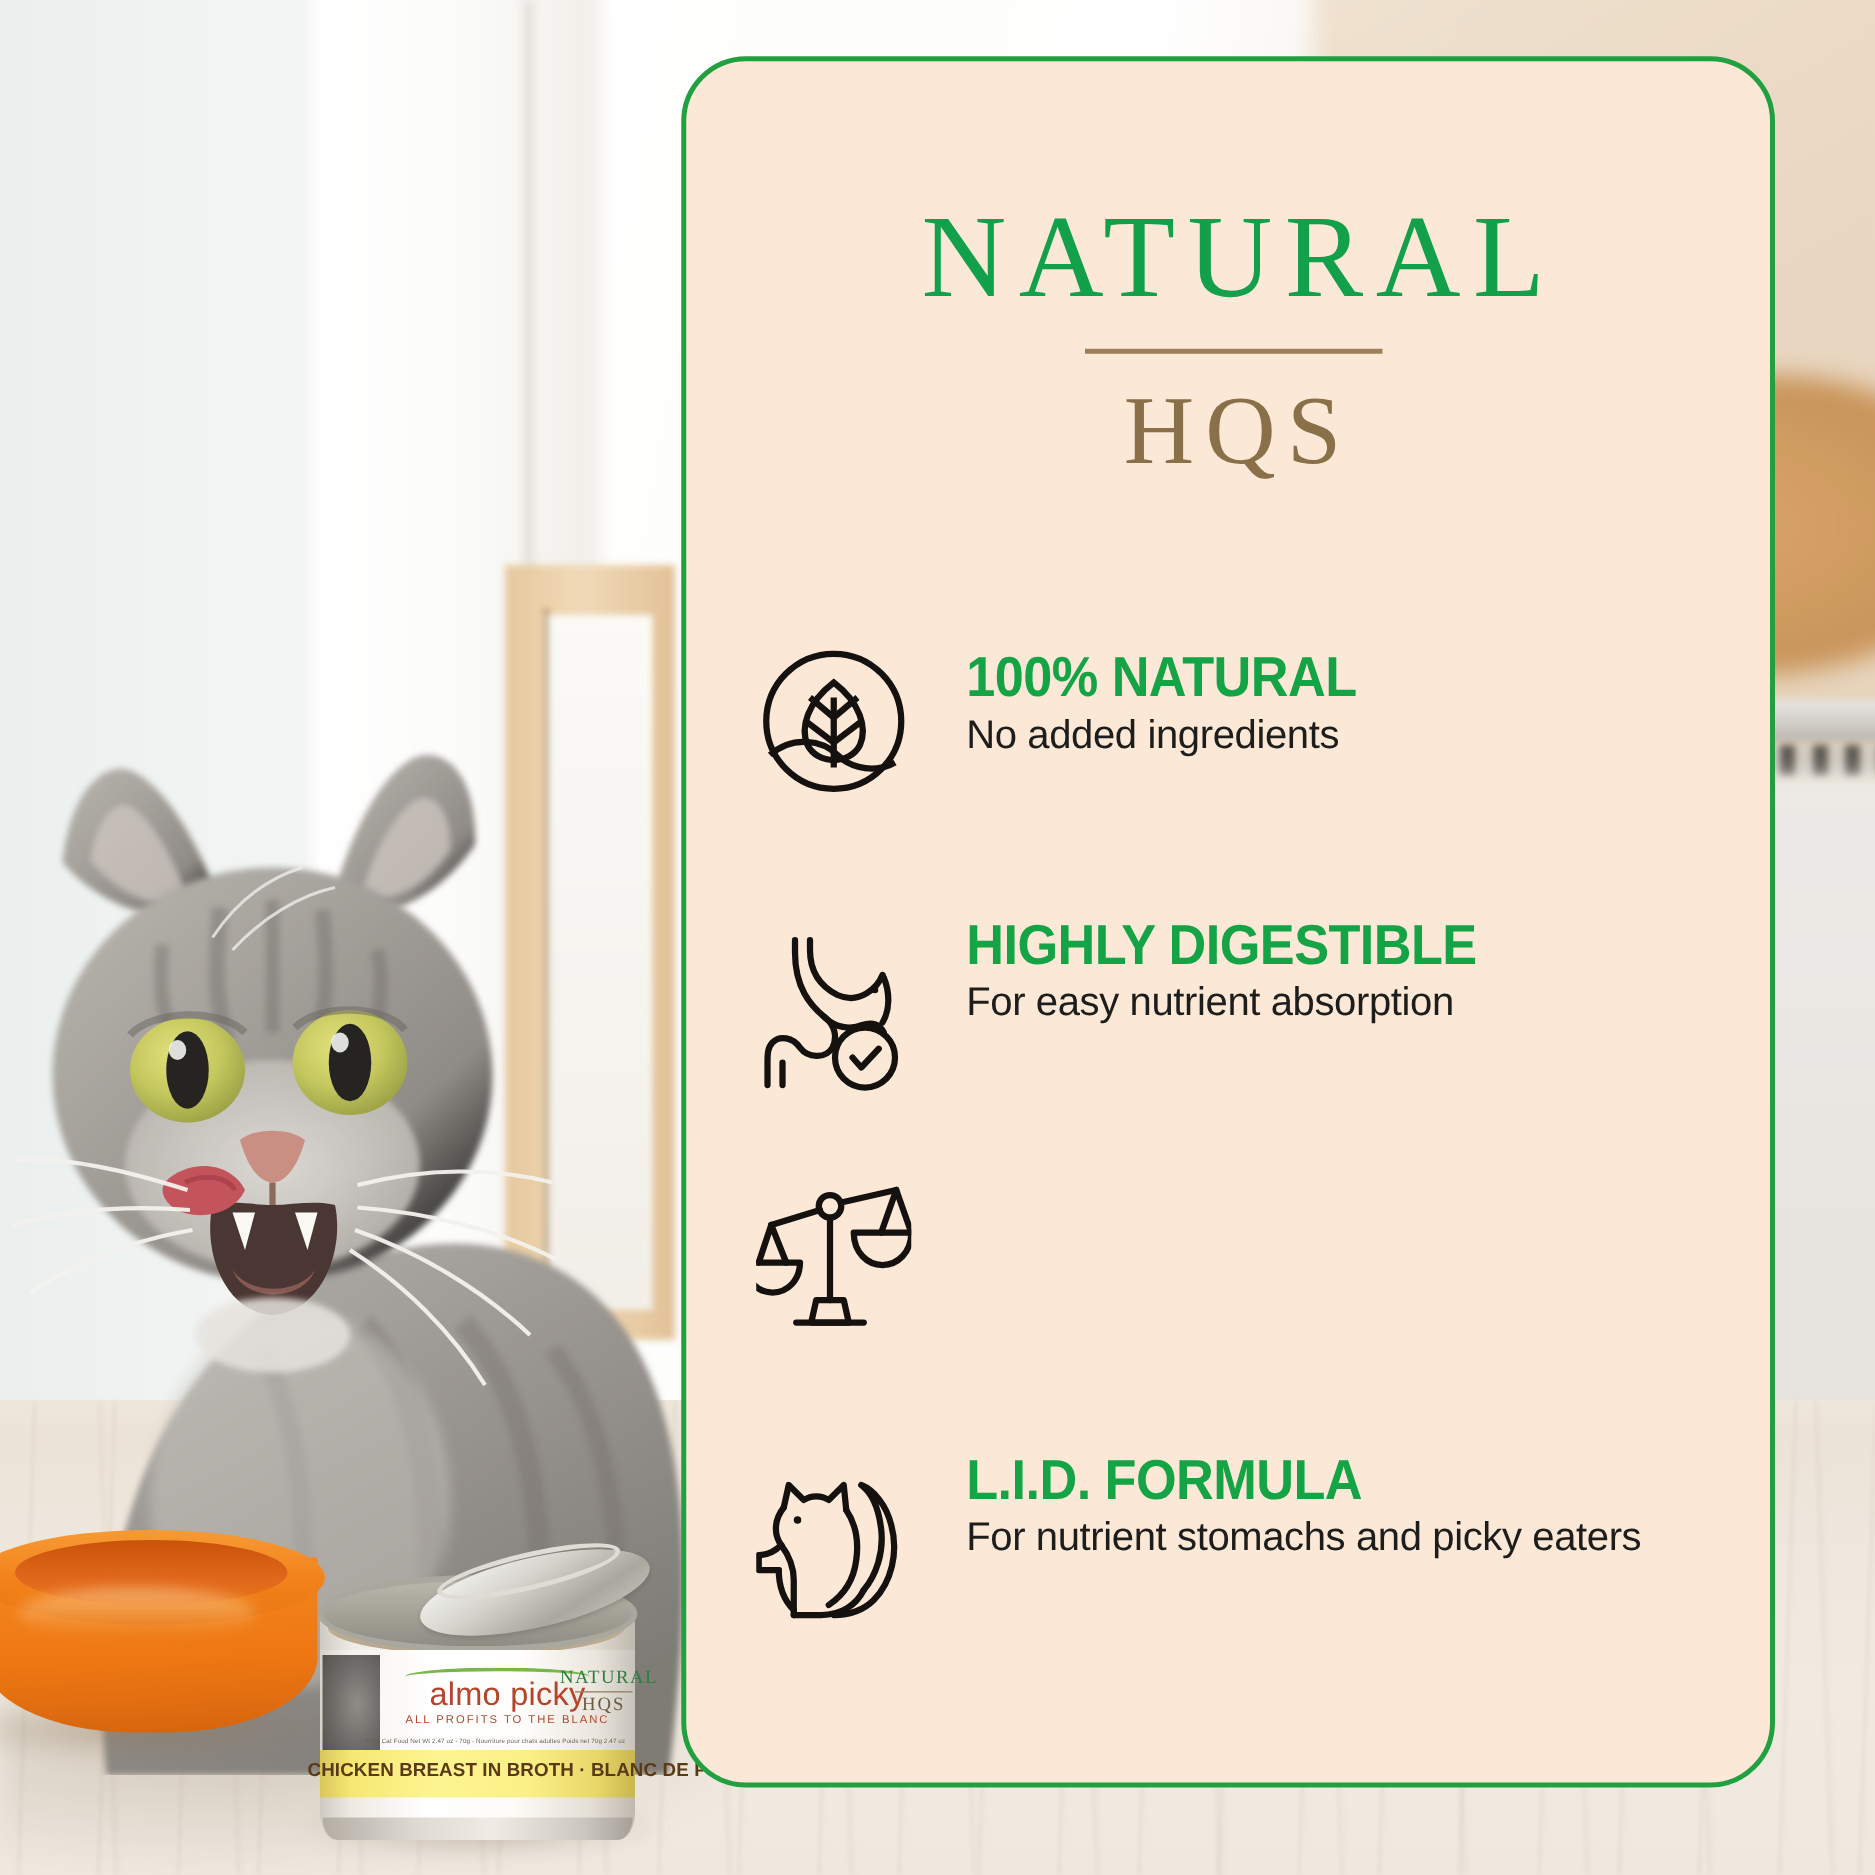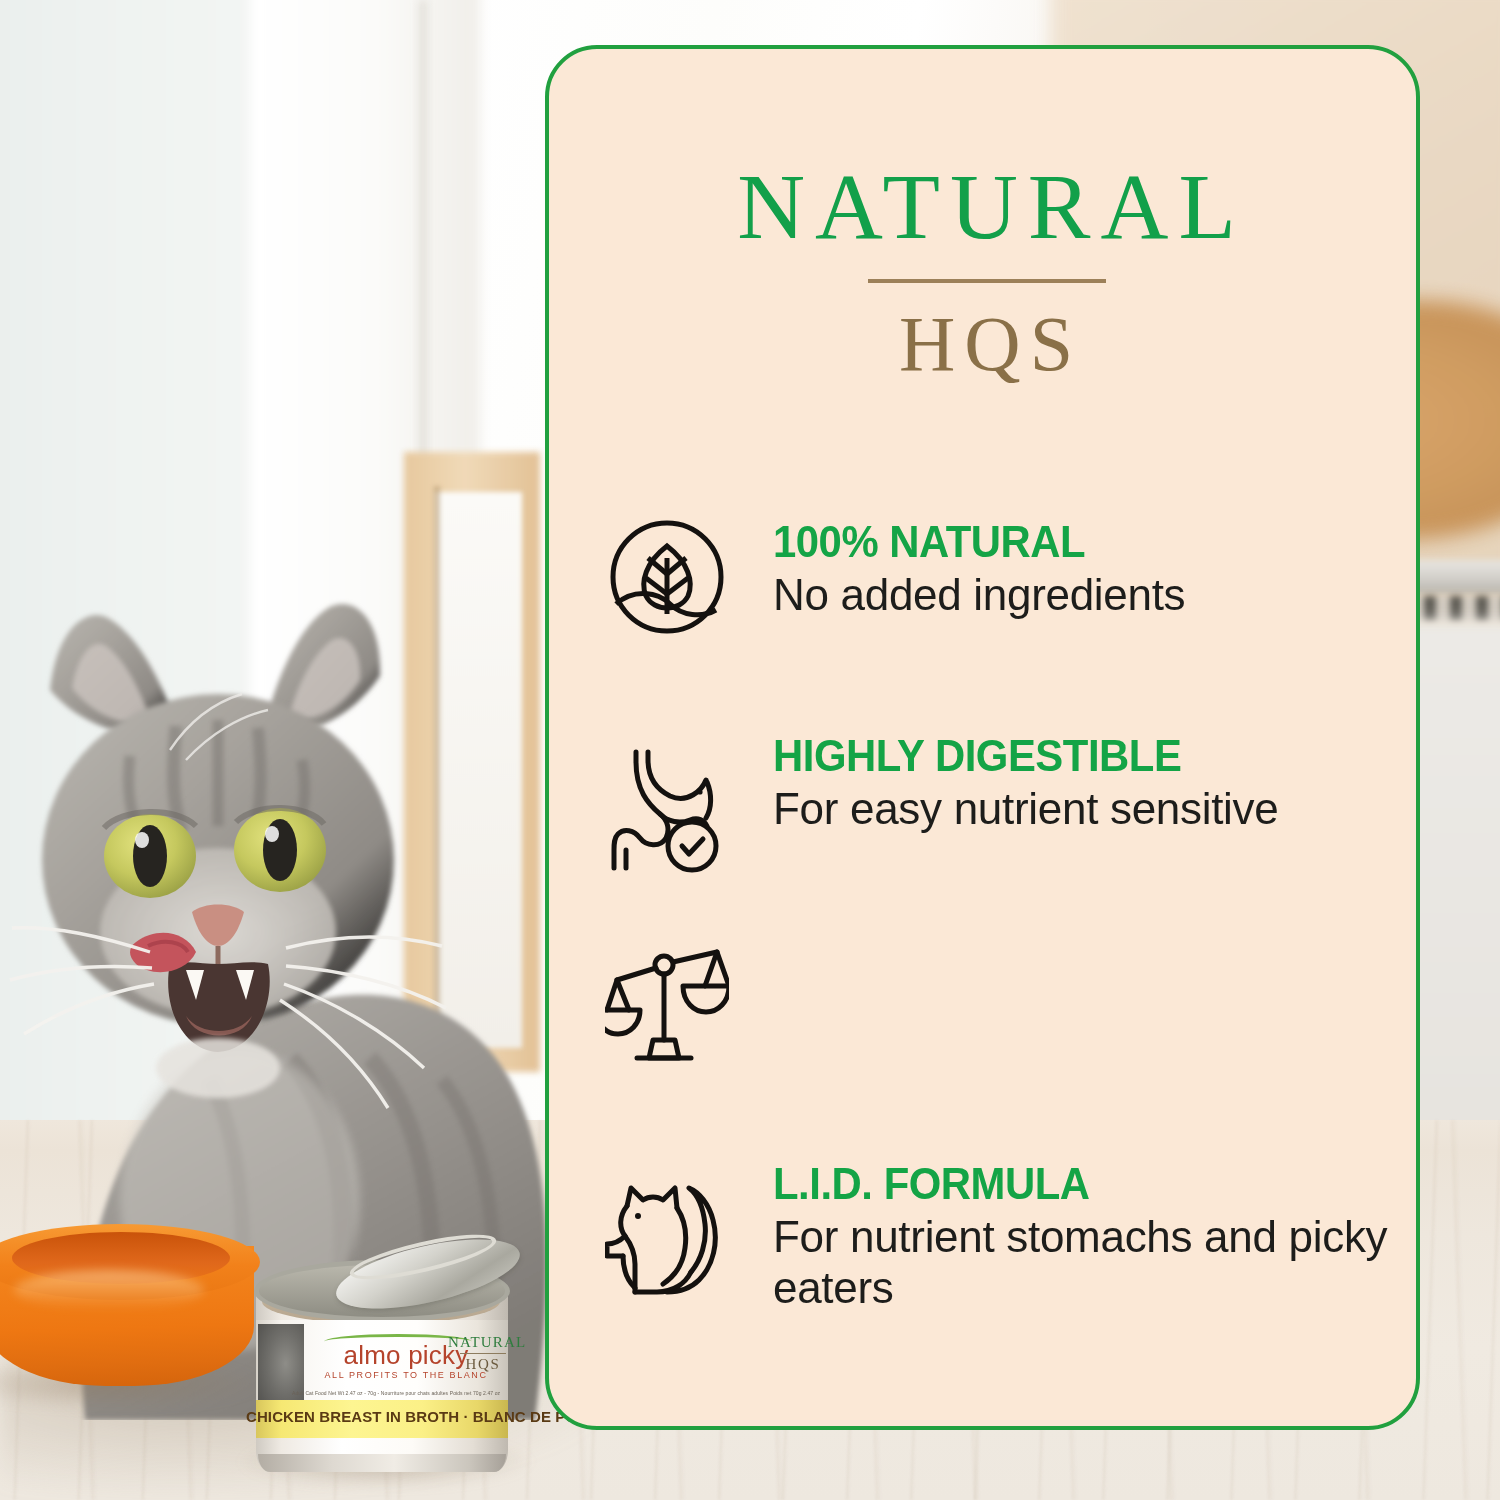--- a/index.html
+++ b/index.html
@@ -261,21 +261,21 @@
   .feature .txt{flex:1;padding-top:4px;margin-left:36px;}
   .feature h3{
     margin:0 0 4px 0;
     font-family:"Liberation Sans", sans-serif;
     font-weight:bold;font-size:45px;color:#14a446;
     letter-spacing:-0.5px;line-height:1.05;
     transform:scaleX(.93);transform-origin:left center;
     white-space:nowrap;
   }
   .feature p{
-    margin:0;font-size:44px;color:#1d1d1b;line-height:1.16;
+    margin:0;font-size:32px;color:#1d1d1b;line-height:1.16;
     font-weight:400;letter-spacing:-0.3px;
   }
   .f1{margin-bottom:92px;}
   .f2{margin-bottom:60px;}
   .f3{margin-bottom:92px;}
   .f1 .ico{padding-top:4px;}
   .f2 .ico{padding-top:18px;}
   .f3 .ico{padding-top:14px;}
   .f4 .ico{padding-top:16px;}
 </style>
@@ -468,21 +468,21 @@
             <path d="M18 122 L18 104"></path>
             <path d="M99 36 C104 48 104 62 98 72"></path>
             <circle cx="92" cy="46" r="2.6" fill="#14110f" stroke="none"></circle>
             <path d="M52 68 C60 76 72 78 82 74 C90 71 96 74 99 80"></path>
             <circle cx="84" cy="100" r="24"></circle>
             <path d="M74 100 L81 108 L95 93"></path>
           </svg>
         </div>
         <div class="txt">
           <h3>HIGHLY DIGESTIBLE</h3>
-          <p>For easy nutrient sensitive</p>
+          <p>For easy nutrient absorption</p>
         </div>
       </div>
 
       <div class="feature f3">
         <div class="ico">
           <svg width="124" height="116" viewBox="0 0 124 116" fill="none" stroke="#14110f" stroke-width="5" stroke-linecap="round" stroke-linejoin="round">
             <circle cx="59" cy="17" r="9"></circle>
             <path d="M51 20 L12 32"></path>
             <path d="M68 14 L112 4"></path>
             <path d="M59 26 L59 92"></path>

